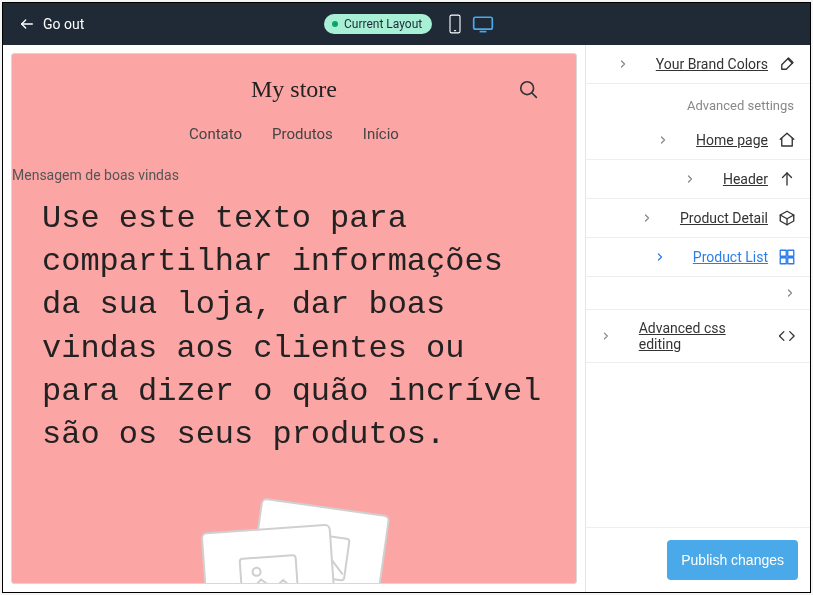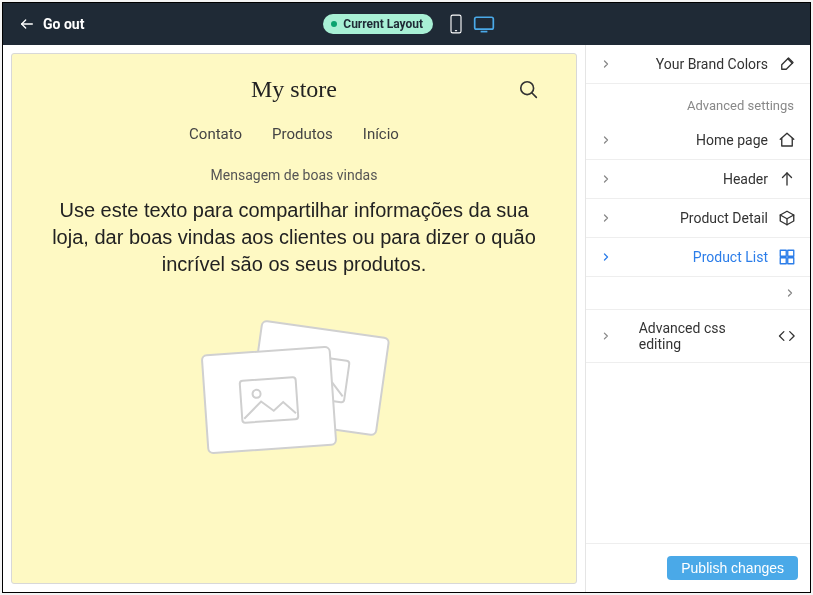--- a/index.html
+++ b/index.html
@@ -22,21 +22,20 @@
   
   .topbar {
     height: 42px;
     background: #1f2a36;
     display: flex;
     align-items: center;
     justify-content: space-between;
     padding: 0 16px;
     color: #fff;
     flex-shrink: 0;
-    font-weight: bold;
   }
   .topbar-left {
     display: flex;
     align-items: center;
     gap: 8px;
   }
   .go-out {
     display: flex;
     align-items: center;
     gap: 8px;
@@ -91,28 +90,29 @@
   }
   .group-label {
     font-size: 13px;
     color: #888;
     padding: 14px 16px 8px 16px;
     text-align: right;
   }
   .side-item {
     display: flex;
     align-items: center;
-    justify-content: space-between;
+    justify-content: flex-start;
     flex-direction: row-reverse;
     padding: 10px 14px;
     font-size: 14px;
     color: #333;
     cursor: pointer;
     border-bottom: 1px solid #eee;
     gap: 27px;
+    text-decoration: underline;
   }
   .side-item .label-wrap {
     display: flex;
     align-items: center;
     gap: 10px;
     flex-direction: row-reverse;
   }
   .side-item.active {
     color: #2b7de9;
   }
@@ -129,37 +129,37 @@
     padding: 12px;
     display: flex;
     justify-content: flex-end;
     border-top: 1px solid #eee;
   }
   .publish-btn {
     background: #4aa9e8;
     color: #fff;
     border: none;
     border-radius: 4px;
-    padding: 4px 14px;
+    padding: 12px 14px;
     font-size: 14px;
     cursor: pointer;
   }
   
   .preview-wrap {
     flex: 1;
     padding: 8px;
     background: #fff;
     min-width: 0;
   }
   .preview {
     width: 100%;
     height: 100%;
     border: 1px solid #d8d8d8;
     border-radius: 3px;
-    background: #fef9c3;
+    background: #fca5a5;
     display: flex;
     flex-direction: column;
     overflow: hidden;
   }
   .pv-header {
     display: flex;
     align-items: center;
     flex-direction: row-reverse;
     padding: 22px 36px 14px 36px;
     gap: 20px;
@@ -181,29 +181,28 @@
     padding: 8px 0 24px 0;
     flex-direction: row-reverse;
   }
   .pv-nav a {
     font-size: 15px;
     color: #444;
     text-decoration: none;
     cursor: pointer;
   }
   .pv-welcome-label {
-    text-align: center;
+    text-align: left;
     font-size: 14px;
     color: #555;
     padding-bottom: 14px;
   }
   .pv-welcome-text {
-    text-align: center;
-    font-family: Liberation Sans, sans-serif;
-    font-size: 20px;
+    font-family: Liberation Mono, monospace;
+    font-size: 32px;
     line-height: 1.35;
     color: #222;
     padding: 0 30px 30px 30px;
   }
   .pv-products {
     flex: 1;
     display: flex;
     justify-content: center;
     align-items: flex-start;
     gap: -20px;

